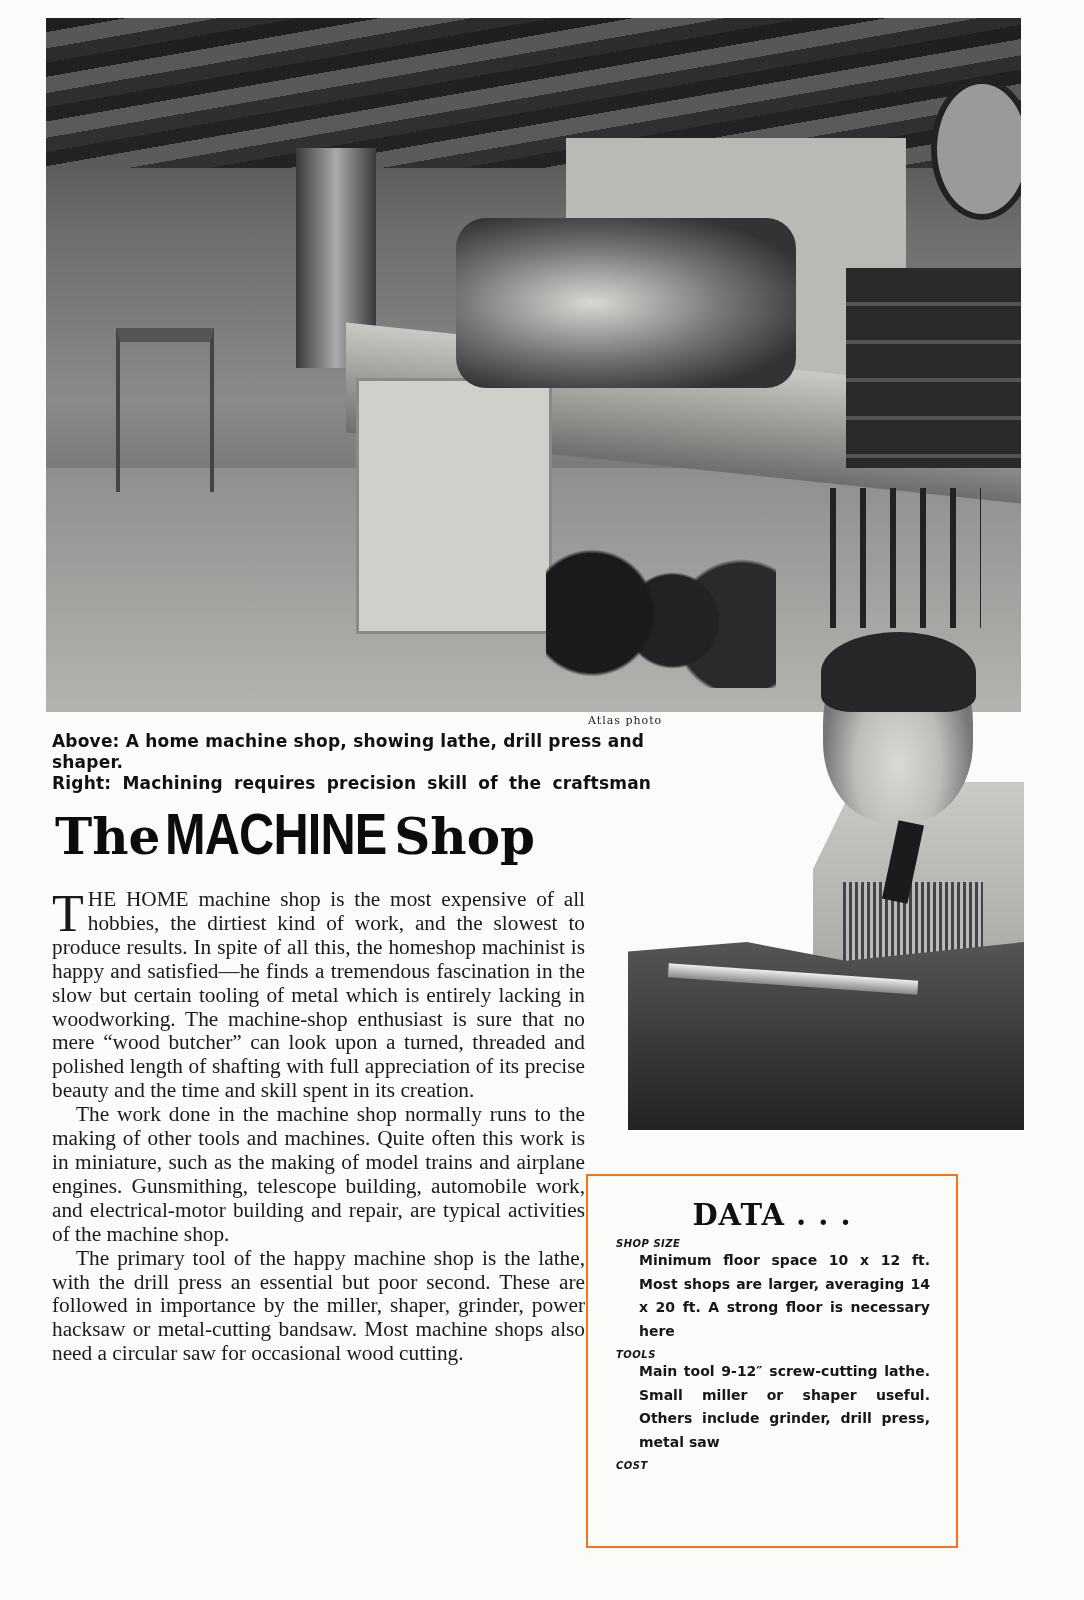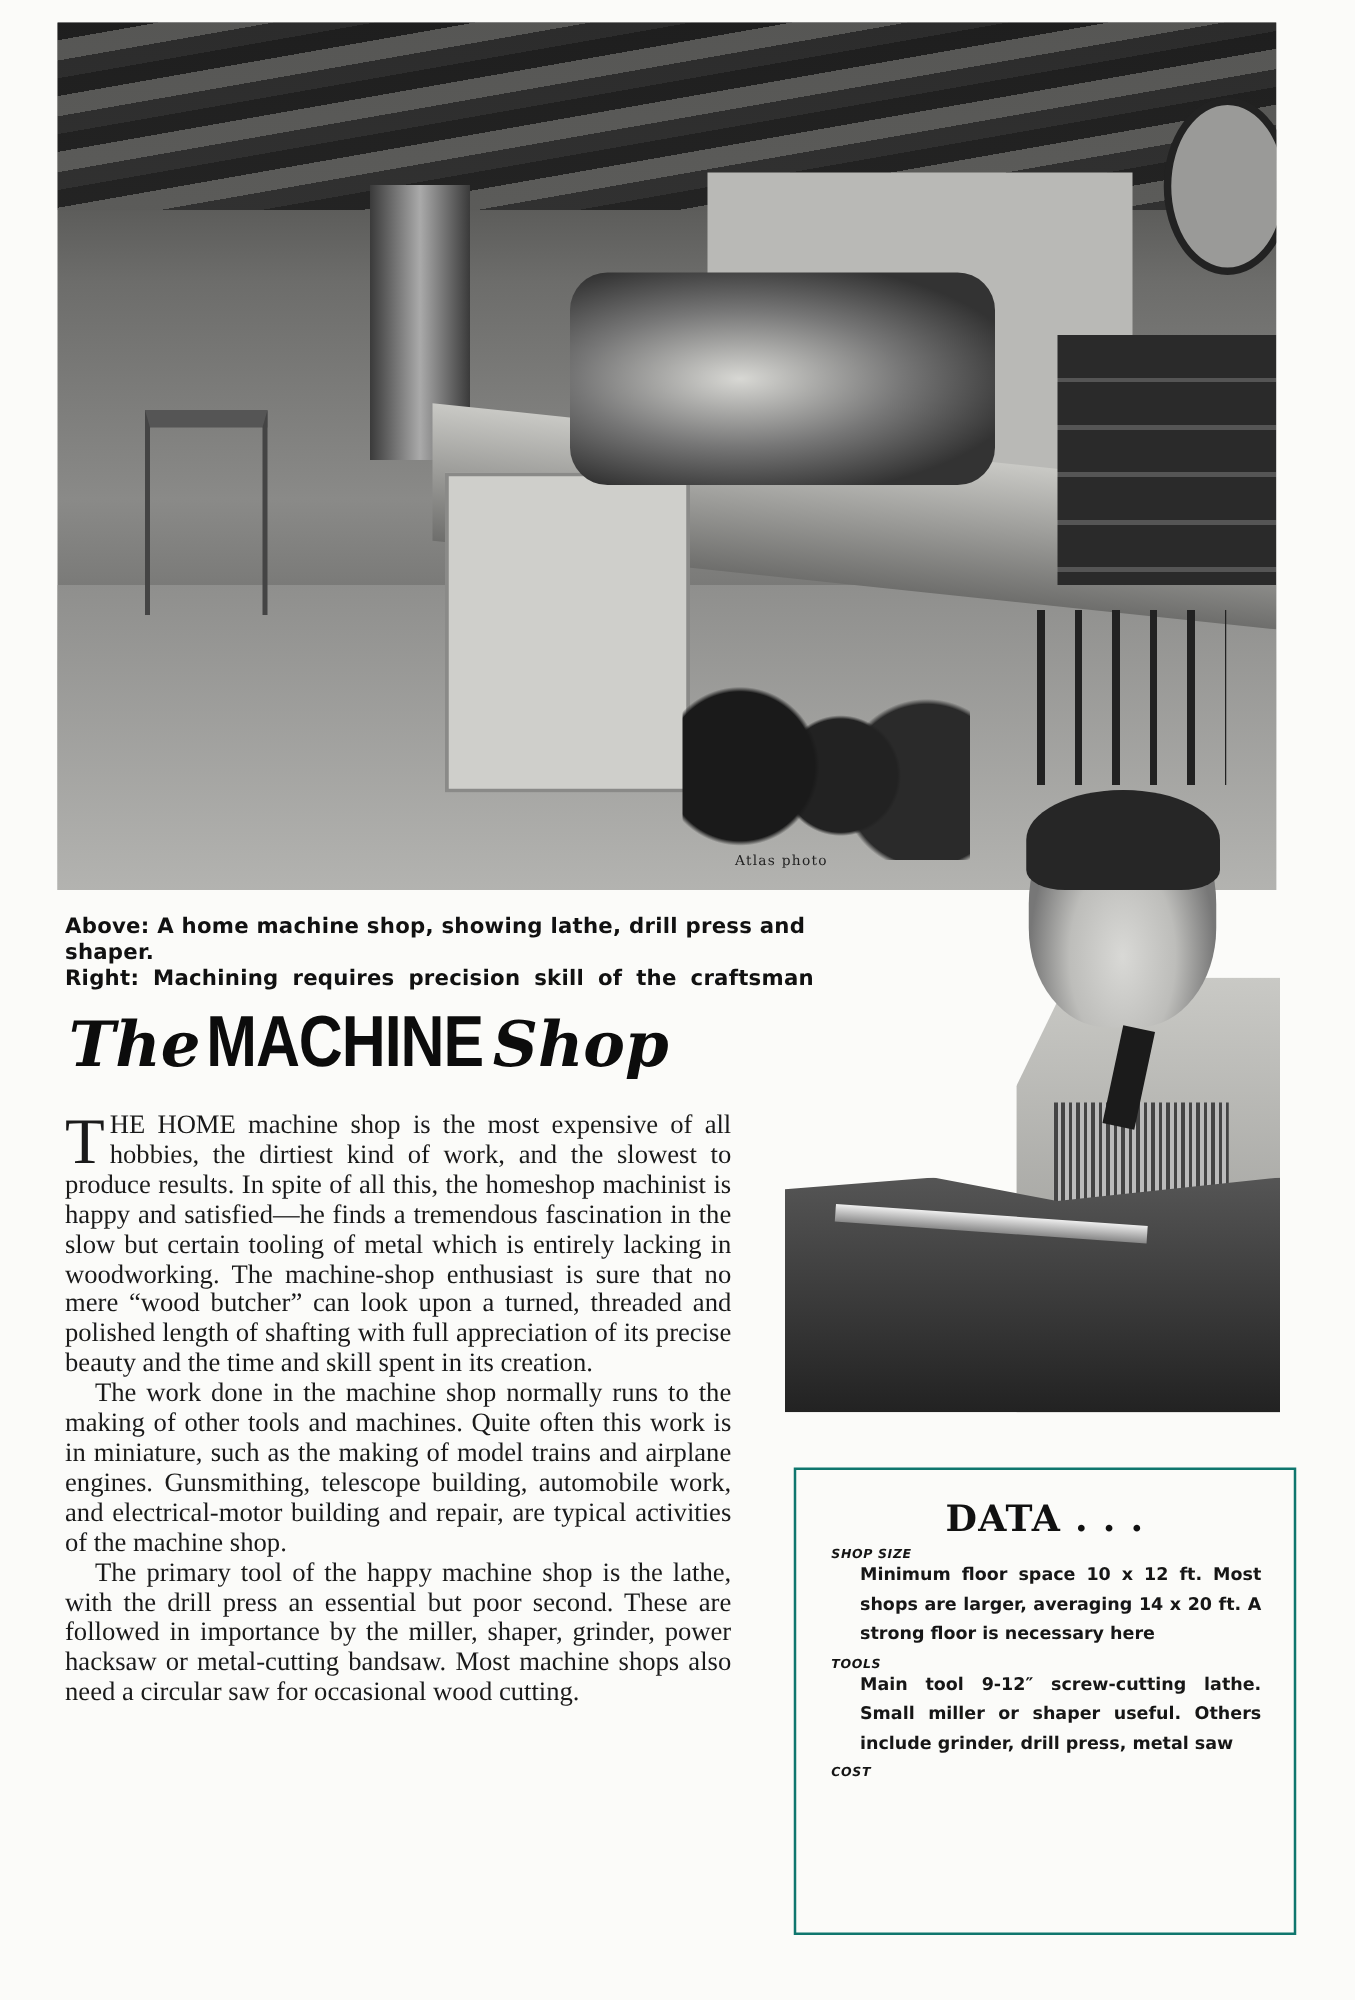--- a/index.html
+++ b/index.html
@@ -39,51 +39,51 @@
   }
   #right-photo .head { position:absolute; left:195px; top:0; width:150px; height:190px; border-radius:48% 48% 42% 42%; background:radial-gradient(ellipse at 50% 70%, #d9d9d6 0%, #bdbdba 40%, #777 70%); }
   #right-photo .hair { position:absolute; left:193px; top:0; width:155px; height:80px; border-radius:50% 50% 20% 20%; background:#262626; }
   #right-photo .body { position:absolute; left:185px; top:150px; width:211px; height:348px; background:linear-gradient(180deg,#c9c9c5,#8f8f8c); clip-path: polygon(20% 0,100% 0,100% 100%,0 100%,0 25%); }
   #right-photo .apron { position:absolute; left:215px; top:250px; width:140px; height:160px; background:repeating-linear-gradient(90deg,#444 0 3px,#bbb 3px 6px); }
   #right-photo .tie { position:absolute; left:262px; top:190px; width:26px; height:80px; background:#1b1b1b; transform:rotate(12deg); }
   #right-photo .machine { position:absolute; left:0; top:310px; width:396px; height:188px; background:linear-gradient(180deg,#555,#222); clip-path: polygon(0 5%, 30% 0, 55% 10%, 100% 0, 100% 100%, 0 100%); }
   #right-photo .bar { position:absolute; left:40px; top:340px; width:250px; height:14px; background:linear-gradient(180deg,#eee,#888); transform:rotate(4deg); }
 
   .caption-credit {
-    position:absolute; left:588px; top:682px; font-size:11px; letter-spacing:1px; color:#222;
+    position:absolute; left:588px; top:714px; font-size:11px; letter-spacing:1px; color:#222;
   }
   .caption {
     position:absolute; left:52px; top:731px; width:660px;
     font-family:"DejaVu Sans", sans-serif; font-weight:bold; font-size:17px; line-height:21px; color:#111;
     letter-spacing:0.2px;
   }
   .title {
     position:absolute; left:55px; top:800px; height:80px; white-space:nowrap;
   }
   .title .script {
-    font-family:"DejaVu Serif", serif; font-style:italic; font-weight:bold; font-size:50px; color:#0c0c0c;
+    font-family:"DejaVu Serif", serif; font-weight:bold; font-size:50px; color:#0c0c0c;
   }
   .title .caps {
     font-family:"Liberation Sans", sans-serif; font-weight:bold; font-size:58px; color:#0c0c0c;
     letter-spacing:-1px; transform:scaleX(.84); display:inline-block; transform-origin:left;
     margin-right:-40px;
   }
   .article {
     position:absolute; left:52px; top:888px; width:533px;
     font-family:"Liberation Serif", serif; font-size:21.3px; line-height:23.9px; color:#1a1a1a;
     text-align:justify;
   }
   .article p { margin:0; text-indent:24px; }
   .article p.first { text-indent:0; }
   .dropcap {
     float:left; font-size:52px; line-height:40px; margin:6px 4px 0 0; font-family:"Liberation Serif", serif;
   }
   .data-box {
-    position:absolute; left:635px; top:1174px; width:402px; height:374px;
-    border:2px solid #0f766e; background:#fbfbf9; box-sizing:border-box;
+    position:absolute; left:586px; top:1174px; width:372px; height:374px;
+    border:2px solid #f97316; background:#fbfbf9; box-sizing:border-box;
   }
   .data-box .heading {
     text-align:center; margin-top:22px; font-family:"DejaVu Serif", serif; font-weight:bold;
     font-size:29px; letter-spacing:1px; color:#111;
   }
   .data-box .section { margin-left:28px; margin-right:26px; }
   .data-box .label {
     font-family:"DejaVu Sans", sans-serif; font-style:italic; font-weight:bold; font-size:10px; margin-top:6px; letter-spacing:0.5px;
   }
   .data-box .body {

